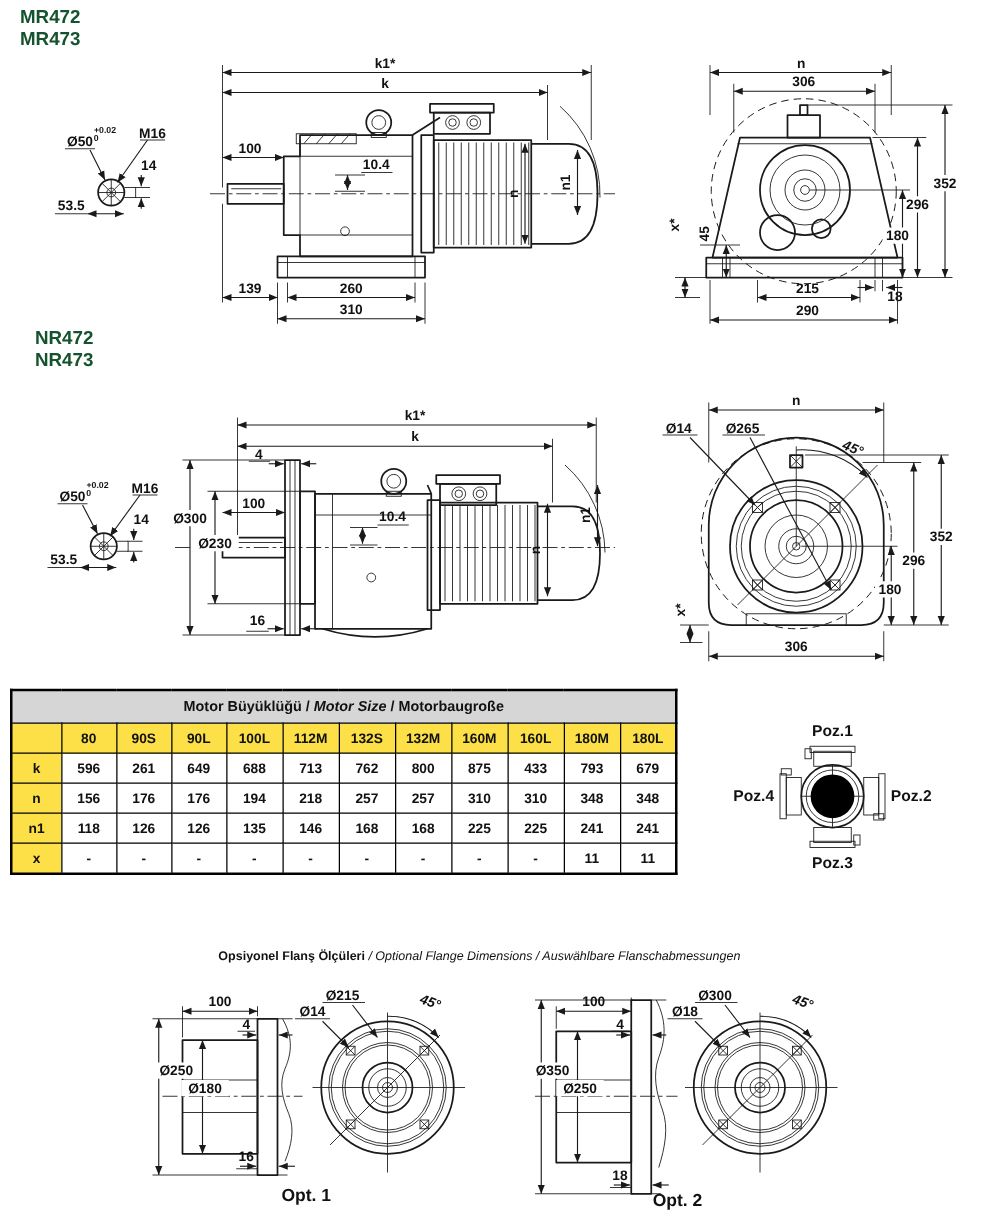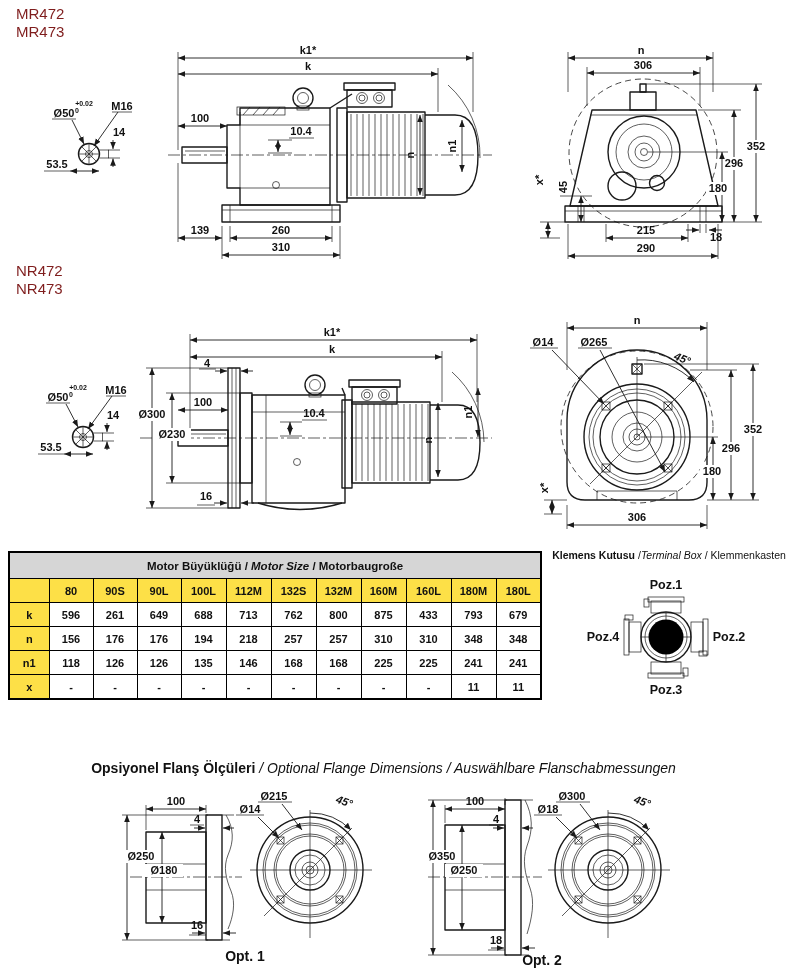--- a/index.html
+++ b/index.html
@@ -1,18 +1,18 @@
 <!DOCTYPE html>
 <html><head>
 <meta charset="utf-8">
 <style>
   html,body{margin:0;padding:0;background:#fff;}
   .page{position:relative;width:800px;height:976px;background:#fff;overflow:hidden;
         font-family:"Liberation Sans",sans-serif;color:#111;}
-  .model-label{position:absolute;font-size:15px;font-weight:normal;line-height:18px;color:#7f1d1d;}
+  .model-label{position:absolute;font-size:15px;font-weight:bold;line-height:18px;color:#14532d;}
   svg{position:absolute;overflow:visible;}
   svg text{font-family:"Liberation Sans",sans-serif;fill:#111;}
   .t{font-size:11px;font-weight:bold;text-anchor:middle;}
   .tsm{font-size:7px;font-weight:bold;text-anchor:middle;}
   .ti{font-size:11px;font-weight:bold;font-style:italic;text-anchor:middle;}
   .tl{font-size:14px;font-weight:bold;text-anchor:middle;}
   .out{stroke:#1a1a1a;stroke-width:1.4;fill:none;stroke-linejoin:round;}
   .thin{stroke:#1a1a1a;stroke-width:0.7;fill:none;}
   .dim{stroke:#1a1a1a;stroke-width:0.9;fill:none;}
   .cl{stroke:#1a1a1a;stroke-width:0.7;fill:none;stroke-dasharray:12 3 3 3;}
@@ -24,21 +24,21 @@
       text-align:center;padding:0;height:23px;background:#fff;}
   .dim-table .hdr{background:#fde047;}
   .dim-table .title-cell{background:#d6d6d6;height:25px;font-size:11.5px;}
   .dim-table .title-cell .it{font-style:italic;}
   .dim-table{border:2px solid #000;}
   .tb-title{position:absolute;left:538px;top:549px;width:262px;text-align:center;font-size:10.5px;}
   .tb-title b{font-weight:bold;}
   .tb-title i{font-style:italic;}
   .tb-sizes{position:absolute;left:538px;top:703px;width:262px;text-align:center;
       font-size:12px;font-weight:bold;}
-  .flange-title{position:absolute;left:0;top:760px;width:767px;text-align:center;font-size:14px;}
+  .flange-title{position:absolute;left:0;top:760px;width:767px;text-align:center;font-size:10px;}
   .flange-title b{font-weight:bold;}
   .flange-title i{font-style:italic;}
 </style>
 </head>
 <body>
 
 <div class="page">
 
   <div class="model-label" style="left:16px;top:5px;">
     <div>MR472</div>
@@ -185,21 +185,21 @@
       <line class="thin" x1="560" y1="156" x2="592" y2="156"></line>
       <line class="dim" x1="581" y1="156" x2="581" y2="182" marker-start="url(#ar1)" marker-end="url(#ar1)"></line>
       <text class="t" x="567" y="147" transform="rotate(-90 567 147)">45</text>
       <line class="thin" x1="540" y1="182" x2="565" y2="182"></line>
       <line class="thin" x1="540" y1="198" x2="560" y2="198"></line>
       <line class="dim" x1="548" y1="182" x2="548" y2="198" marker-start="url(#ar1)" marker-end="url(#ar1)"></line>
       <text class="t" x="543" y="140" transform="rotate(-90 543 140)">x*</text>
     </g>
   </svg>
 
-  <div class="model-label" style="left:16px;top:262px;">
+  <div class="model-label" style="left:28px;top:262px;">
     <div>NR472</div>
     <div>NR473</div>
   </div>
 
   <svg style="left:0;top:300px;" width="800" height="245" viewBox="0 0 800 245">
     <defs>
       <marker id="ar2" viewBox="0 0 10 8" refX="10" refY="4" markerWidth="8" markerHeight="8" orient="auto-start-reverse">
         <path d="M0,0 L10,4 L0,8 z" fill="#1a1a1a"></path>
       </marker>
     </defs>
@@ -441,21 +441,20 @@
       <td>-</td>
       <td>-</td>
       <td>-</td>
       <td>-</td>
       <td>11</td>
       <td>11</td>
     </tr>
   </tbody>
     </table>
 
-  <div class="tb-title"><b>Klemens Kutusu</b> <span>/</span><i>Terminal Box</i> <span>/</span> <span>Klemmenkasten</span></div>
 
   <svg style="left:578px;top:575px;" width="180" height="125" viewBox="0 0 180 125">
     <g class="thin">
       <rect x="73" y="26" width="30" height="12"></rect>
         <rect x="70" y="22" width="36" height="5"></rect>
       <rect x="73" y="87" width="30" height="12"></rect>
         <rect x="70" y="98" width="36" height="5"></rect>
       <rect x="113" y="47" width="12" height="30"></rect>
         <rect x="125" y="44" width="5" height="36"></rect>
       <rect x="51" y="47" width="12" height="30"></rect>

